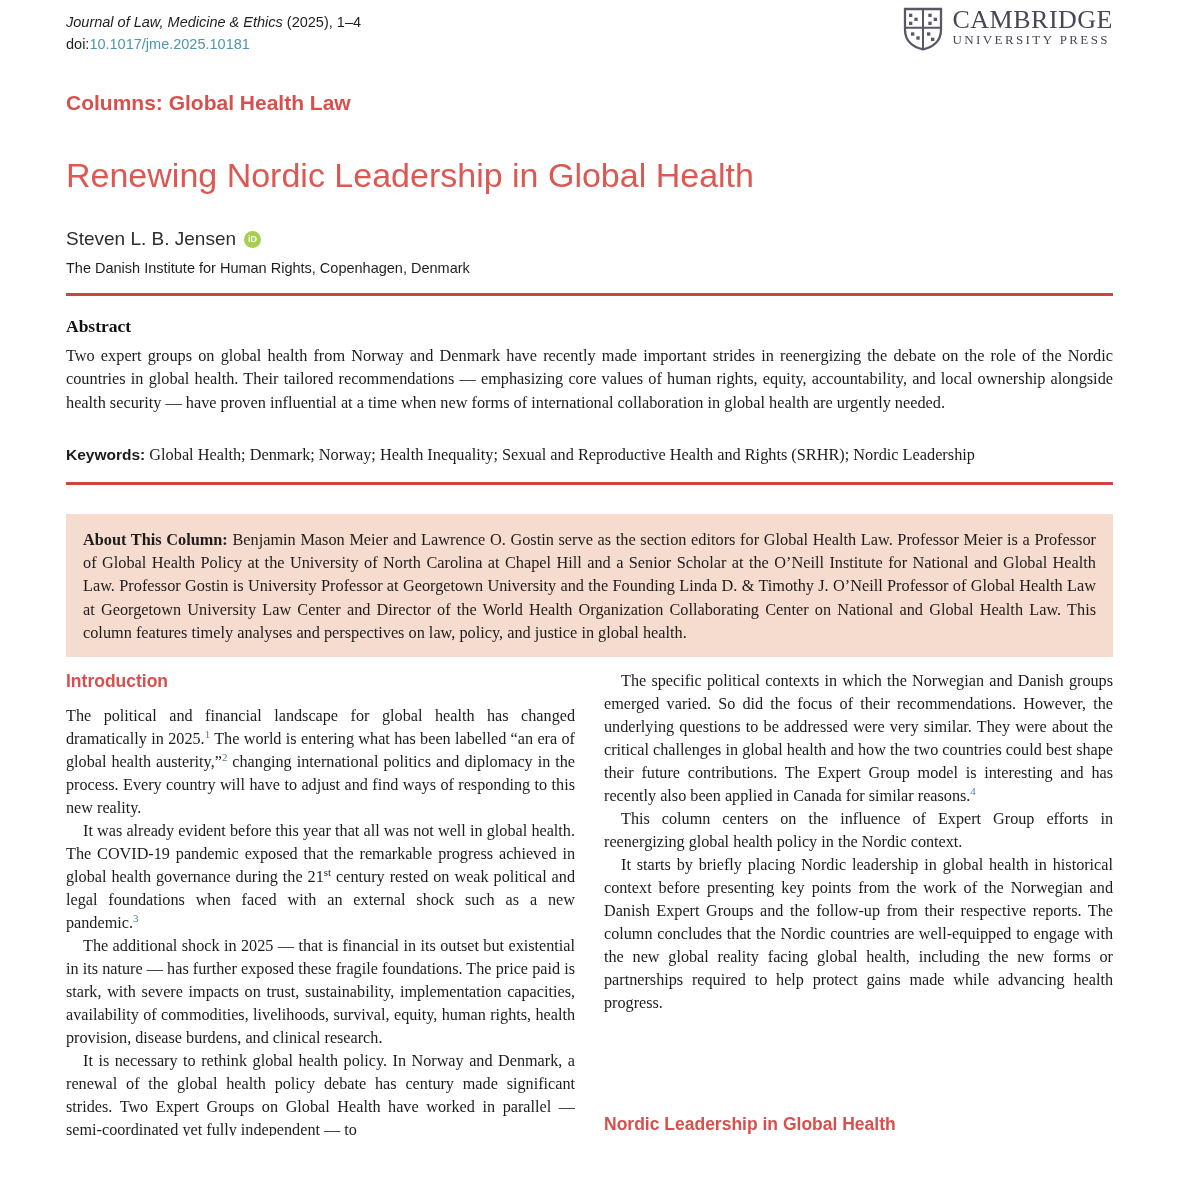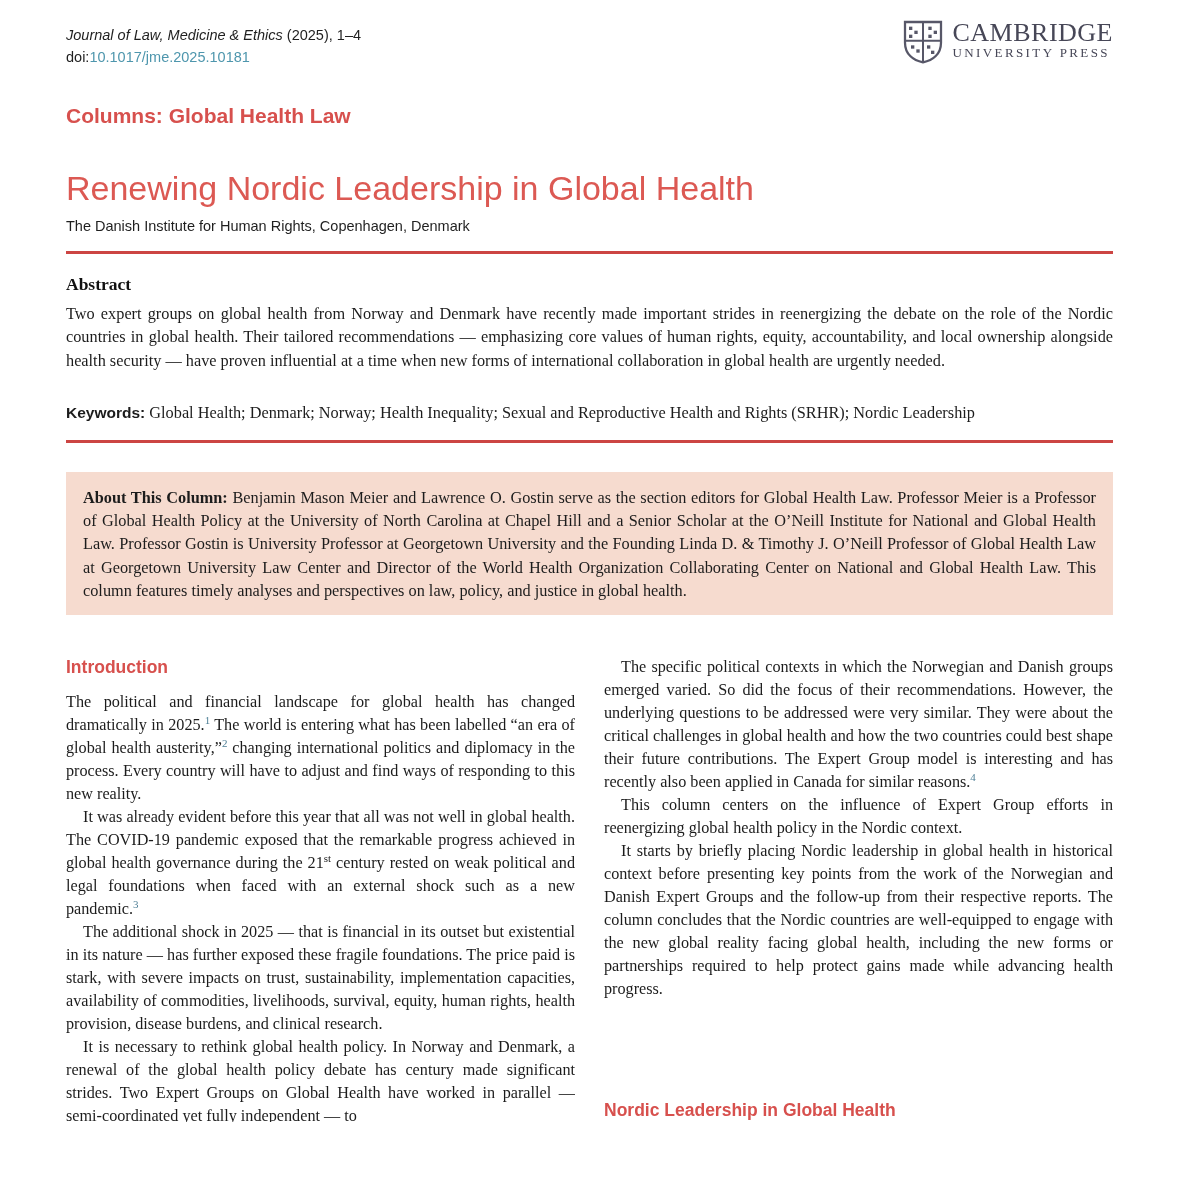--- a/index.html
+++ b/index.html
@@ -17,21 +17,21 @@
     width:1178px;height:1178px;overflow:hidden;background:#ffffff;
     font-family:"Liberation Serif", serif;color:var(--ink);
   }
   .page{width:1178px;height:1178px;padding:6px 65px 0 66px;overflow:hidden;}
   
   .topbar{display:flex;justify-content:space-between;align-items:flex-end;}
   .journal-meta{font-family:"Liberation Sans", sans-serif;font-size:14.5px;line-height:21px;color:#1f1f1f;}
   .journal-name{font-style:italic;}
   .doi-line{margin-top:1px;}
   .doi-link{color:var(--link);text-decoration:none;cursor:pointer;}
-  .logo{display:flex;align-items:flex-start;gap:9px;margin-top:14px;}
+  .logo{display:flex;align-items:flex-start;gap:9px;margin-top:1px;}
   .logo-text{display:flex;flex-direction:column;justify-content:flex-start;}
   .logo-big{font-family:"Liberation Serif", serif;font-size:26px;line-height:25px;letter-spacing:0.5px;color:var(--logo-ink);}
   .logo-small{font-family:"Liberation Serif", serif;font-size:13px;line-height:15px;letter-spacing:2.4px;color:var(--logo-ink);}
   
   .section-label{margin-top:36px;font-family:"Liberation Sans", sans-serif;font-weight:700;font-size:21px;line-height:24px;color:var(--red);}
   .article-title{margin:40px 0 6px 0;font-family:"Liberation Sans", sans-serif;font-weight:400;font-size:34px;line-height:40px;color:var(--title-red);}
   .author-row{margin-top:33px;display:flex;align-items:center;gap:8px;font-family:"Liberation Sans", sans-serif;font-size:19px;color:#2d2d2d;}
   .orcid{width:17px;height:17px;border-radius:50%;background:#a8ce4e;color:#fff;
     font-family:"Liberation Sans", sans-serif;font-weight:700;font-size:9px;
     display:flex;align-items:center;justify-content:center;cursor:pointer;}
@@ -41,21 +41,21 @@
   .rule-bottom{margin-top:16px;}
   .abstract-heading{margin-top:19px;font-weight:700;font-size:17.5px;line-height:22px;color:#111;}
   .abstract-text{margin-top:7px;font-size:16.3px;line-height:23.3px;text-align:justify;}
   .keywords{margin-top:29px;font-size:16.3px;line-height:23px;}
   .keywords-label{font-family:"Liberation Sans", sans-serif;font-weight:700;font-size:15.5px;}
   
   .about-box{margin-top:29px;background:var(--box-bg);padding:14px 17px 13px 17px;
     font-size:16.3px;line-height:23.2px;text-align:justify;}
   .about-label{font-weight:700;}
   
-  .columns{margin-top:41px;display:flex;gap:29px;height:466px;overflow:hidden;}
+  .columns{margin-top:13px;display:flex;gap:29px;height:466px;overflow:hidden;}
   .col{width:509px;font-size:16.2px;line-height:23px;text-align:justify;hyphens:auto;}
   .col-left{overflow:hidden;}
   .col-right{position:relative;}
   .right-paras{max-height:428px;overflow:hidden;}
   .body-heading{font-family:"Liberation Sans", sans-serif;font-weight:700;font-size:17.5px;line-height:22px;color:var(--red);margin:0 0 13px 0;}
   .nordic-heading{position:absolute;left:0;bottom:1px;margin:0;}
   p.para{margin:0;}
   p.para.indent{text-indent:17px;}
   sup.ref{color:var(--ref);font-size:11px;line-height:0;cursor:pointer;}
   sup.plain{font-size:11px;line-height:0;}
@@ -93,20 +93,24 @@
         <span class="logo-big">CAMBRIDGE</span>
         <span class="logo-small">UNIVERSITY PRESS</span>
       </span>
     </div>
   </div>
 
   <div class="section-label">Columns: Global Health Law</div>
 
   <h1 class="article-title">Renewing Nordic Leadership in Global Health</h1>
 
+  <div class="author-row">
+    <span>Steven L. B. Jensen</span>
+    <span class="orcid">iD</span>
+  </div>
   <div class="affiliation">The Danish Institute for Human Rights, Copenhagen, Denmark</div>
 
   <div class="rule rule-top"></div>
 
   <div class="abstract-heading">Abstract</div>
   <div class="abstract-text">Two expert groups on global health from Norway and Denmark have recently made important strides in reenergizing the debate on the role of the Nordic countries in global health. Their tailored recommendations — emphasizing core values of human rights, equity, accountability, and local ownership alongside health security — have proven influential at a time when new forms of international collaboration in global health are urgently needed.</div>
   <div class="keywords"><span class="keywords-label">Keywords:</span><span> Global Health; Denmark; Norway; Health Inequality; Sexual and Reproductive Health and Rights (SRHR); Nordic Leadership</span></div>
 
   <div class="rule rule-bottom"></div>
 

